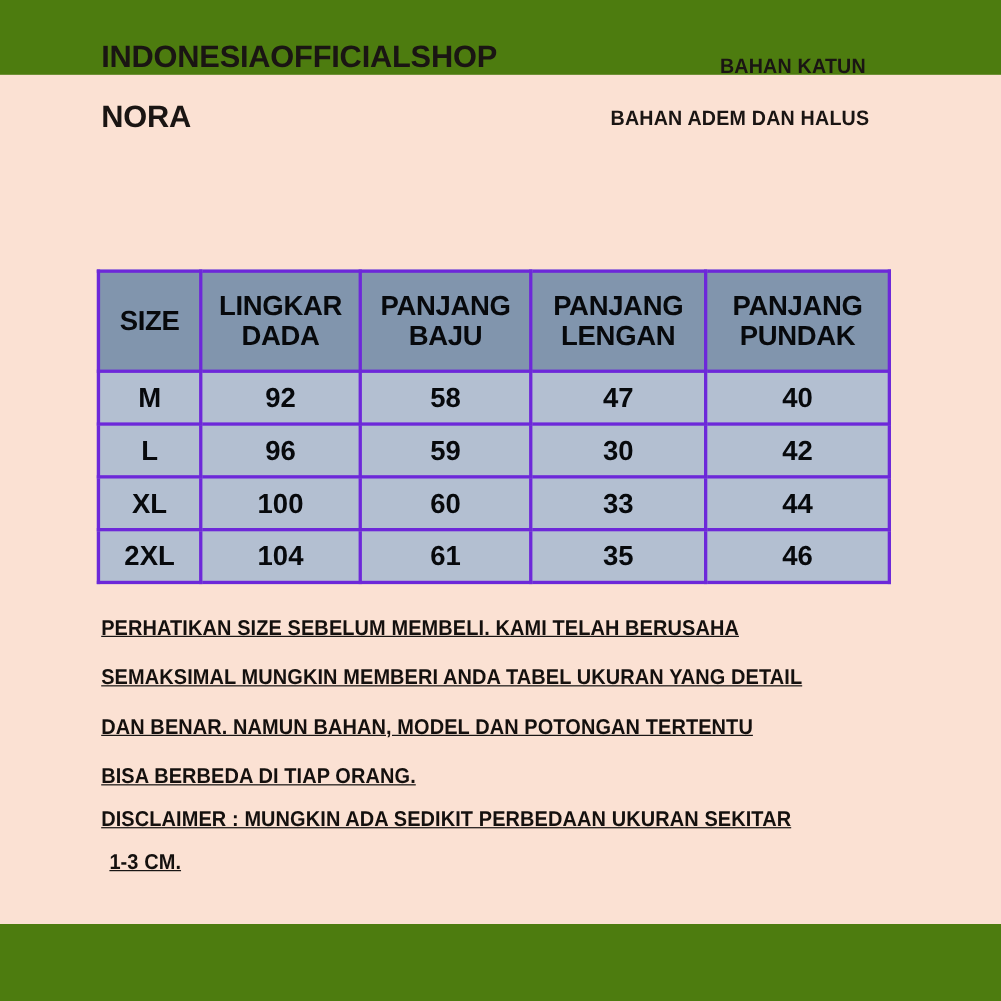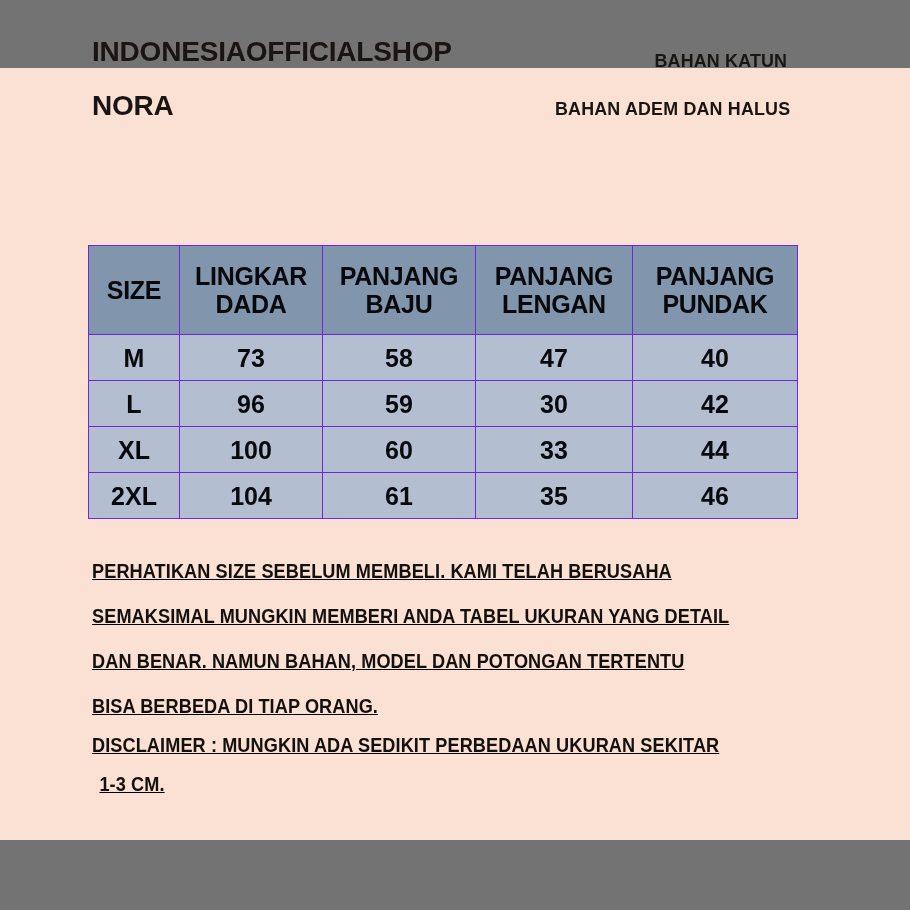--- a/index.html
+++ b/index.html
@@ -12,21 +12,21 @@
     height: 910px;
     overflow: hidden;
     font-family: "Liberation Sans", sans-serif;
     -webkit-font-smoothing: antialiased;
   }
 
   #canvas {
     position: relative;
     width: 910px;
     height: 910px;
-    background: #737373;
+    background: #4d7c0f;
   }
 
   
   #poster {
     position: absolute;
     left: 0;
     top: 68px;
     width: 910px;
     height: 772px;
     background: #fbe1d3;
@@ -71,21 +71,21 @@
   #size-table {
     position: absolute;
     left: 88px;
     top: 245px;
     width: 704px;
     border-collapse: collapse;
     table-layout: fixed;
     background: #b3bfd1;
   }
   #size-table td, #size-table th {
-    border: 1px solid #6d28d9;
+    border: 3px solid #6d28d9;
     text-align: center;
     color: #07090c;
     font-weight: bold;
     padding: 0;
     line-height: 1.12;
   }
   #size-table thead th {
     background: #8195ad;
     height: 88px;
     font-size: 25px;
@@ -167,21 +167,21 @@
         </th>
         <th class="col-pundak">
           <span class="hl">PANJANG</span>
           <span class="hl">PUNDAK</span>
         </th>
       </tr>
     </thead>
     <tbody>
       <tr>
         <td>M</td>
-        <td>73</td>
+        <td>92</td>
         <td>58</td>
         <td>47</td>
         <td>40</td>
       </tr>
       <tr>
         <td>L</td>
         <td>96</td>
         <td>59</td>
         <td>30</td>
         <td>42</td>

